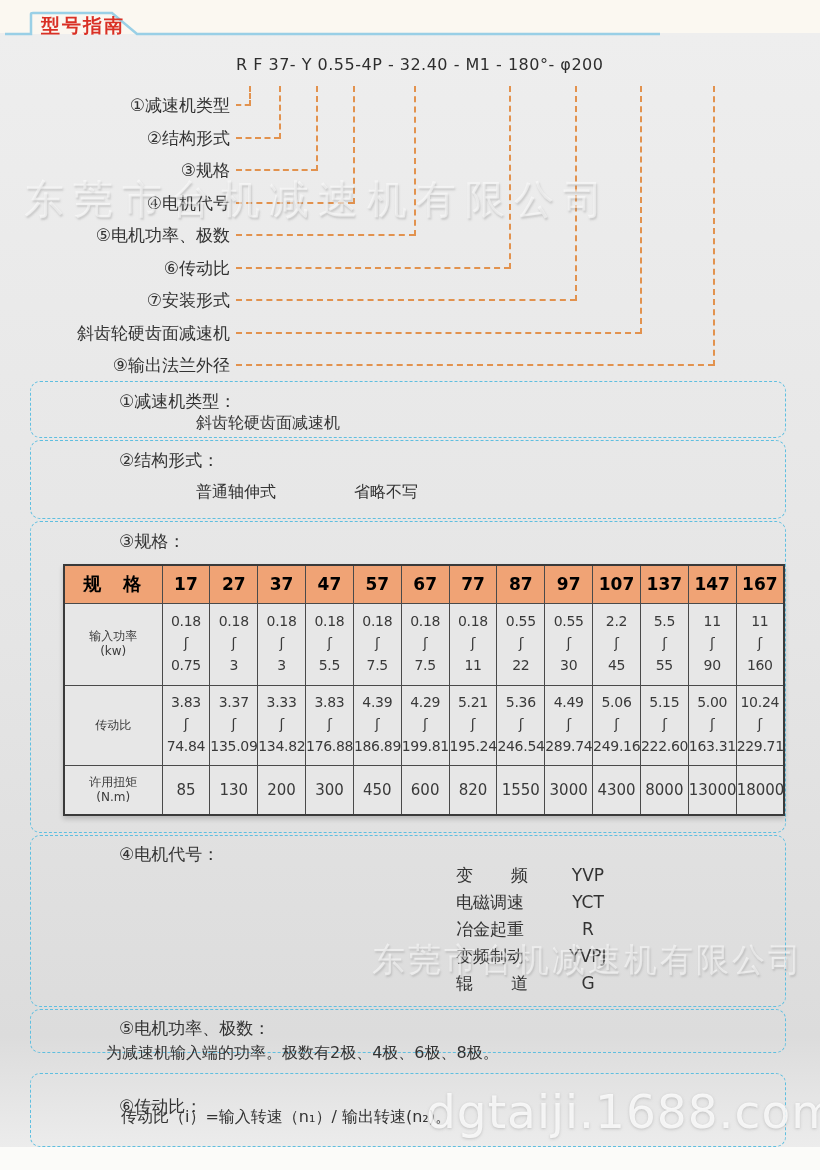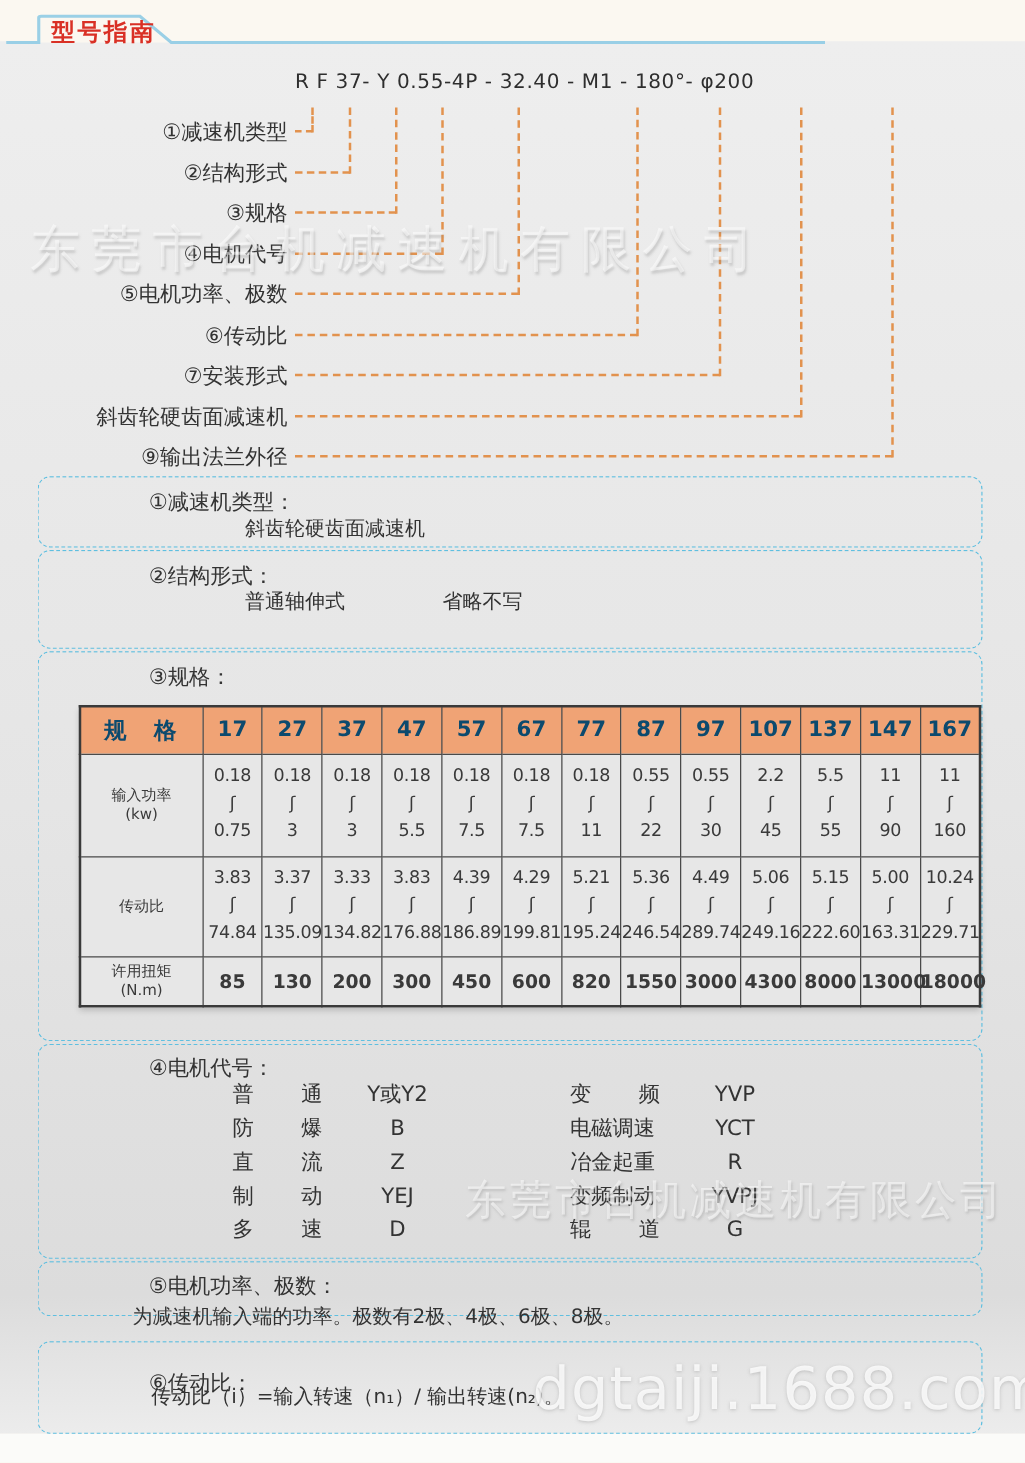--- a/index.html
+++ b/index.html
@@ -50,26 +50,26 @@
     box-shadow:0 3px 5px rgba(0,0,0,0.18);
   }
   table.spec td {
     border:1px solid #4A4A4A; text-align:center; vertical-align:middle;
     padding:0; background:#E7E7E7; color:#3A3A3A; white-space:pre-line;
   }
   table.spec col.first { width:98px; }
   tr.r-head { height:38px; }
   tr.r-power { height:82px; }
   tr.r-ratio { height:80px; }
-  tr.r-torque { height:40px; }
-  tr.r-head td { background:#F0A375; font-weight:bold; font-size:17px; color:#0c4a6e; }
+  tr.r-torque { height:50px; }
+  tr.r-head td { background:#F0A375; font-weight:bold; font-size:17px; color:#000000; }
   tr.r-head td.corner { font-size:18px; letter-spacing:2px; }
   td.row-label { font-weight:normal; font-size:12px; line-height:1.25; }
   td.num { font-size:14px; line-height:1.55; letter-spacing:-0.3px; }
-  td.tq { font-size:15px;font-weight:bold; }
+  td.tq { font-size:15px; }
   .wm {
     position:absolute; color:rgba(255,255,255,0.52);
     text-shadow:1px 2px 2px rgba(140,140,140,0.35);
     white-space:nowrap; z-index:5; pointer-events:none;
   }
   .wm1 { left:24px; top:172px; font-size:40px; letter-spacing:9px; }
   .wm2 { left:372px; top:938px; font-size:33px; letter-spacing:3px; }
   .wm3 { left:426px; top:1084px; font-size:47px; letter-spacing:1px;
          color:rgba(255,255,255,0.8); text-shadow:0 1px 3px rgba(160,160,160,0.55); }
 </style>
@@ -117,21 +117,21 @@
 <div class="vdash" style="left:640px;top:86px;height:248px"></div>
 <div class="vdash" style="left:713px;top:86px;height:280px"></div>
 
 <div class="sec" style="top:381px;height:57px">
   <div class="sec-title" style="top:8px">①减速机类型：</div>
   <div class="sec-content" style="left:165px;top:31px">斜齿轮硬齿面减速机</div>
 </div>
 
 <div class="sec" style="top:440px;height:79px">
   <div class="sec-title" style="top:8px">②结构形式：</div>
-  <div class="sec-content" style="left:165px;top:30px">
+  <div class="sec-content" style="left:165px;top:41px">
     <div class="pair-row">
       <span class="pair-name">普通轴伸式</span>
       <span class="pair-code">省略不写</span>
     </div>
   </div>
 </div>
 
 <div class="sec" style="top:521px;height:312px">
   <div class="sec-title" style="top:8px">③规格：</div>
   <table class="spec">
@@ -257,27 +257,20 @@
       <td class="tq">8000</td>
       <td class="tq">13000</td>
       <td class="tq">18000</td>
     </tr>
     </tbody>
   </table>
 </div>
 
 <div class="sec" style="top:835px;height:172px">
   <div class="sec-title" style="top:7px">④电机代号：</div>
-  <div class="motor-col" style="left:155px">
-    <div class="motor-row"><span class="motor-name">普　通</span><span class="motor-code">Y或Y2</span></div>
-    <div class="motor-row"><span class="motor-name">防　爆</span><span class="motor-code">B</span></div>
-    <div class="motor-row"><span class="motor-name">直　流</span><span class="motor-code">Z</span></div>
-    <div class="motor-row"><span class="motor-name">制　动</span><span class="motor-code">YEJ</span></div>
-    <div class="motor-row"><span class="motor-name">多　速</span><span class="motor-code">D</span></div>
-  </div>
   <div class="motor-col" style="left:425px">
     <div class="motor-row"><span class="motor-name">变　频</span><span class="motor-code">YVP</span></div>
     <div class="motor-row"><span class="motor-name4">电磁调速</span><span class="motor-code">YCT</span></div>
     <div class="motor-row"><span class="motor-name4">冶金起重</span><span class="motor-code">R</span></div>
     <div class="motor-row"><span class="motor-name4">变频制动</span><span class="motor-code">YVPJ</span></div>
     <div class="motor-row"><span class="motor-name">辊　道</span><span class="motor-code">G</span></div>
   </div>
 </div>
 
 <div class="sec" style="top:1009px;height:44px">

